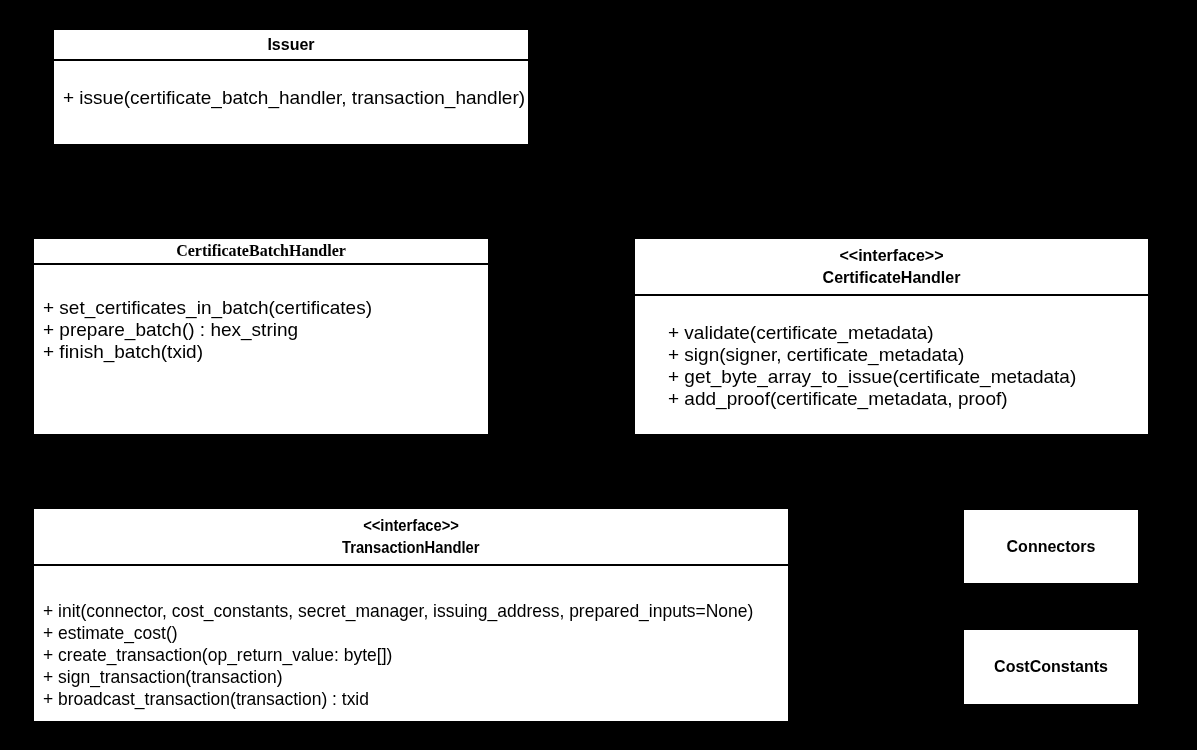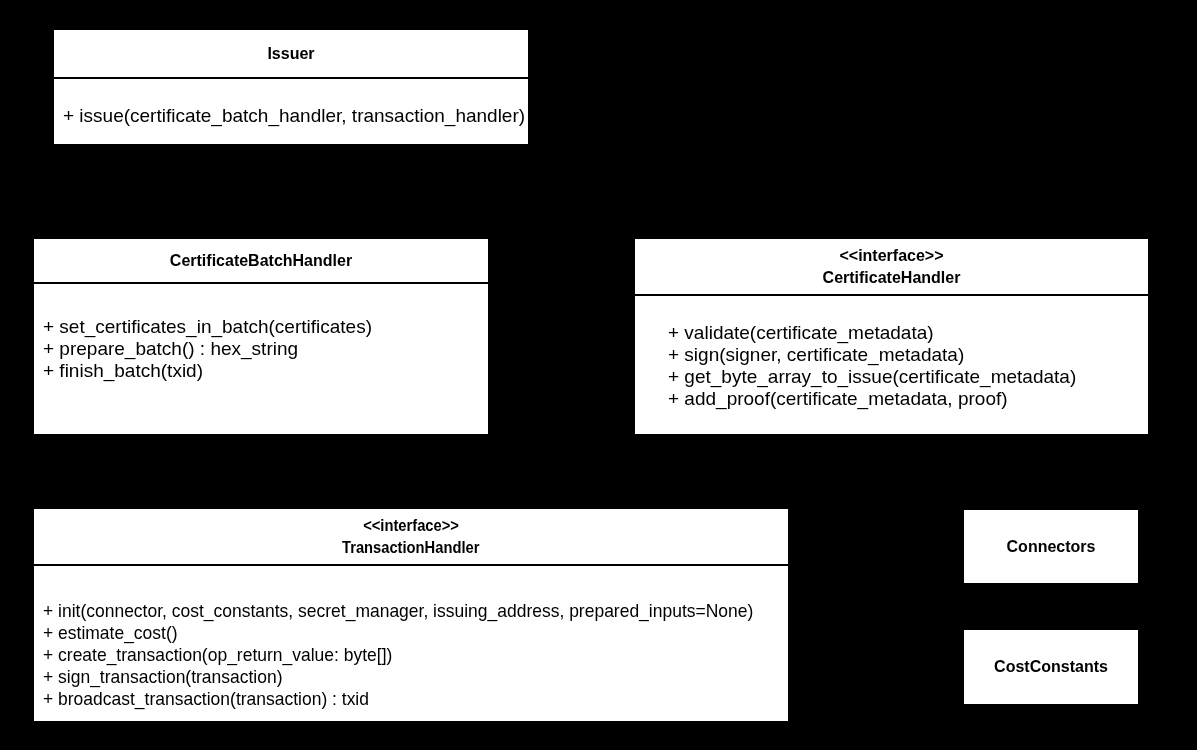--- a/index.html
+++ b/index.html
@@ -57,25 +57,25 @@
   }
   .narrow-center {
     display: inline-block;
     transform: scaleX(0.92);
     transform-origin: 50% 50%;
     white-space: nowrap;
   }
 
   
   #box-issuer      { left: 52px;  top: 28px;  width: 478px; height: 118px; }
-  #box-issuer      .uml-header  { height: 49px; }
+  #box-issuer      .uml-header  { height: 31px; }
   #box-issuer      .uml-methods { padding-top: 26px; }
 
   #box-cbh         { left: 32px;  top: 237px; width: 458px; height: 199px; }
-  #box-cbh         .uml-header  { height: 45px; }
+  #box-cbh         .uml-header  { height: 26px; font-family: Liberation Serif, serif; }
   #box-cbh         .uml-methods { padding-top: 32px; }
 
   #box-ch          { left: 633px; top: 237px; width: 517px; height: 199px; }
   #box-ch          .uml-header  { height: 57px; }
   #box-ch          .uml-methods { padding-top: 26px; margin-left: 24px; }
 
   #box-th          { left: 32px;  top: 507px; width: 758px; height: 216px; }
   #box-th          .uml-header  { height: 57px; }
   #box-th          .uml-methods { padding-top: 34px; }
 

